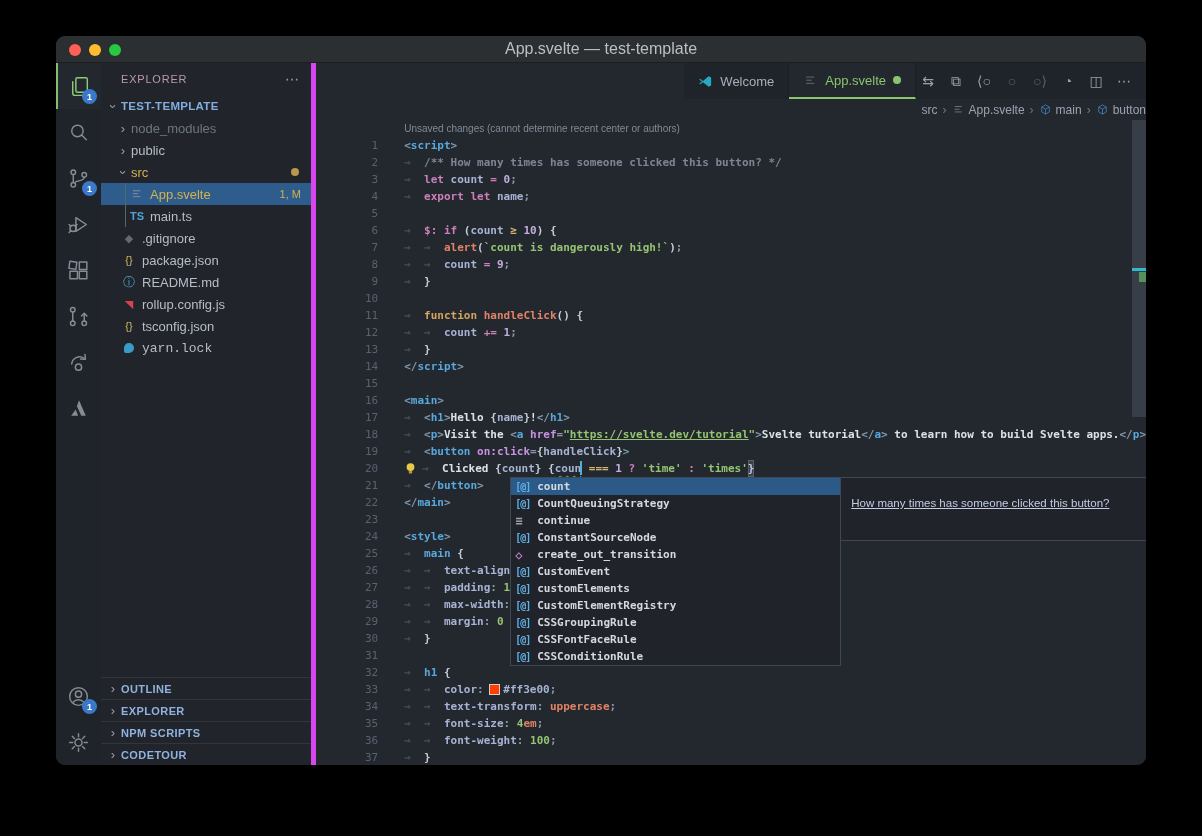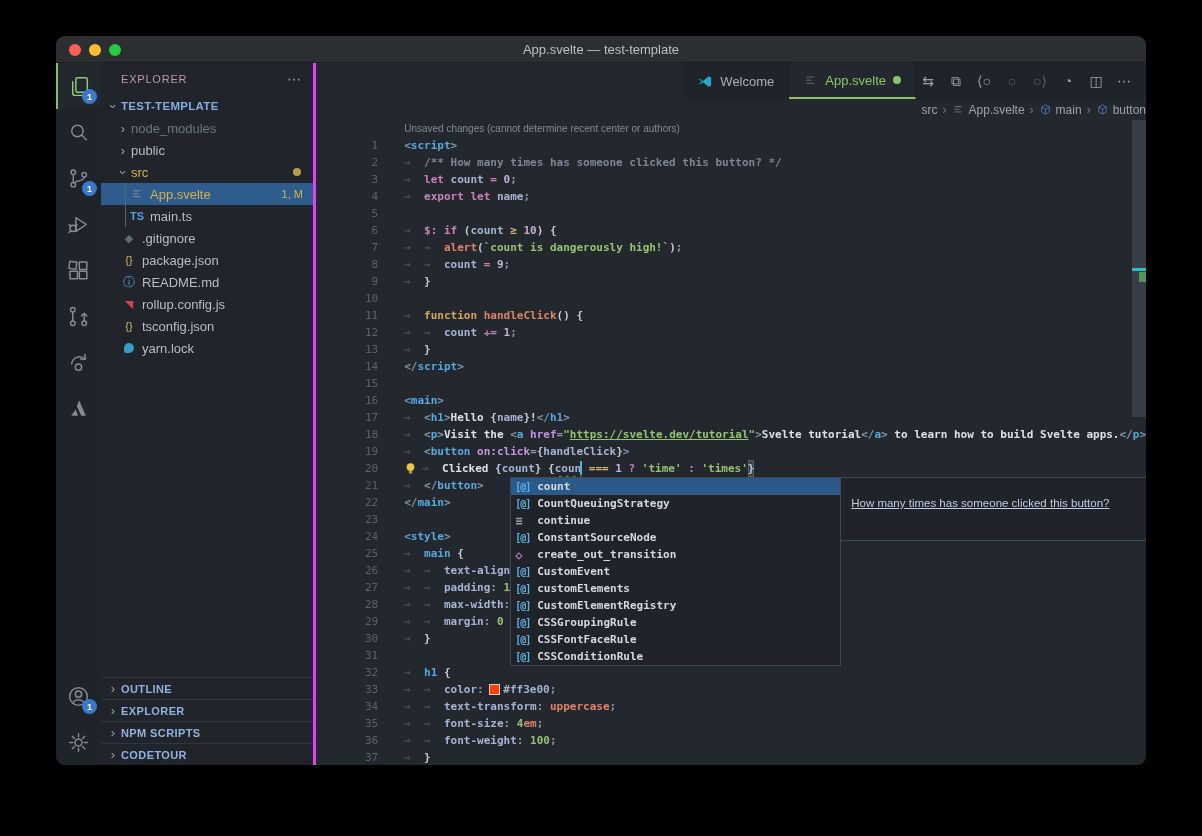--- a/index.html
+++ b/index.html
@@ -6,35 +6,35 @@
     font-family:"Liberation Sans",sans-serif;-webkit-font-smoothing:antialiased;}
   *{box-sizing:border-box;}
 
   
   #window{position:absolute;left:56px;top:36px;width:1090px;height:729px;background:#23272e;
     border-radius:9px;overflow:hidden;box-shadow:0 22px 70px rgba(0,0,0,.8);}
   #titlebar{height:27px;background:#2c2f31;border-bottom:1px solid #1c1f22;position:relative;
     display:flex;align-items:center;justify-content:center;}
   .tl{position:absolute;left:13px;top:8px;display:flex;gap:8px;}
   .tl i{width:12px;height:12px;border-radius:50%;display:block;}
-  #title{font-size:13px;color:#bcbfc3;}
+  #title{font-size:16px;color:#bcbfc3;}
 
   #body{display:flex;height:702px;}
 
   
   #activitybar{width:45px;background:#1f232a;display:flex;flex-direction:column;align-items:stretch;flex:none;}
   .ab-item{height:46px;display:flex;align-items:center;justify-content:center;position:relative;color:#858c95;cursor:pointer;}
   .ab-item.active{color:#8fc978;border-left:2px solid #87bd6e;background:#23282f;}
   .ab-item svg{width:25px;height:25px;fill:none;stroke:currentColor;stroke-width:1.4;stroke-linecap:round;stroke-linejoin:round;}
   .badge{position:absolute;right:4px;bottom:5px;min-width:15px;height:15px;border-radius:8px;background:#3a79c9;
     color:#fff;font-size:9px;font-weight:bold;display:flex;align-items:center;justify-content:center;padding:0 3px;}
   .ab-spacer{flex:1;}
 
   
-  #sidebar{width:215px;background:#21252b;border-right:3px solid #d946ef;display:flex;flex-direction:column;flex:none;}
+  #sidebar{width:215px;background:#21252b;border-right:5px solid #d946ef;display:flex;flex-direction:column;flex:none;}
   #sb-header{height:32px;display:flex;align-items:center;justify-content:space-between;padding:0 12px 0 20px;}
   #sb-header .ttl{font-size:11px;letter-spacing:.8px;color:#bb98b4;}
   #sb-header .dots{color:#9aa0a8;font-size:14px;cursor:pointer;}
   .proj-row{height:22px;display:flex;align-items:center;padding-left:4px;color:#82aede;font-weight:bold;font-size:11.5px;letter-spacing:.3px;cursor:pointer;}
   .chev{display:inline-block;color:#9aa0a8;font-size:13px;width:16px;text-align:center;font-weight:normal;}
   .chev.open{transform:rotate(90deg);}
   .tree{flex:none;}
   .t-row{height:22px;display:flex;align-items:center;font-size:13px;color:#b6bdc7;position:relative;cursor:pointer;padding-left:14px;}
   .t-row .guide{position:absolute;left:24px;top:0;bottom:0;width:1px;background:#4f6b63;}
   .t-row.sel{background:#2d5c8d;}
@@ -247,21 +247,21 @@
             <span>README.md</span>
           </div>
           <div class="t-row" style="padding-left: 20px;">
             <span class="fic" style="color: rgb(212, 67, 79);">◥</span>
             <span>rollup.config.js</span>
           </div>
           <div class="t-row" style="padding-left: 20px;">
             <span class="fic" style="color: rgb(205, 188, 97);">{}</span>
             <span>tsconfig.json</span>
           </div>
-          <div class="t-row" style="padding-left: 20px;">
+          <div class="t-row" style="padding-left: 20px; font-family: Liberation Mono, monospace;">
             <span class="fic">
               <i class="yarn"></i>
             </span>
             <span>yarn.lock</span>
           </div>
         </div>
       <div class="sections" id="sections">
           <div class="sec-row">
             <span class="chev">›</span>
             <span>OUTLINE</span>

